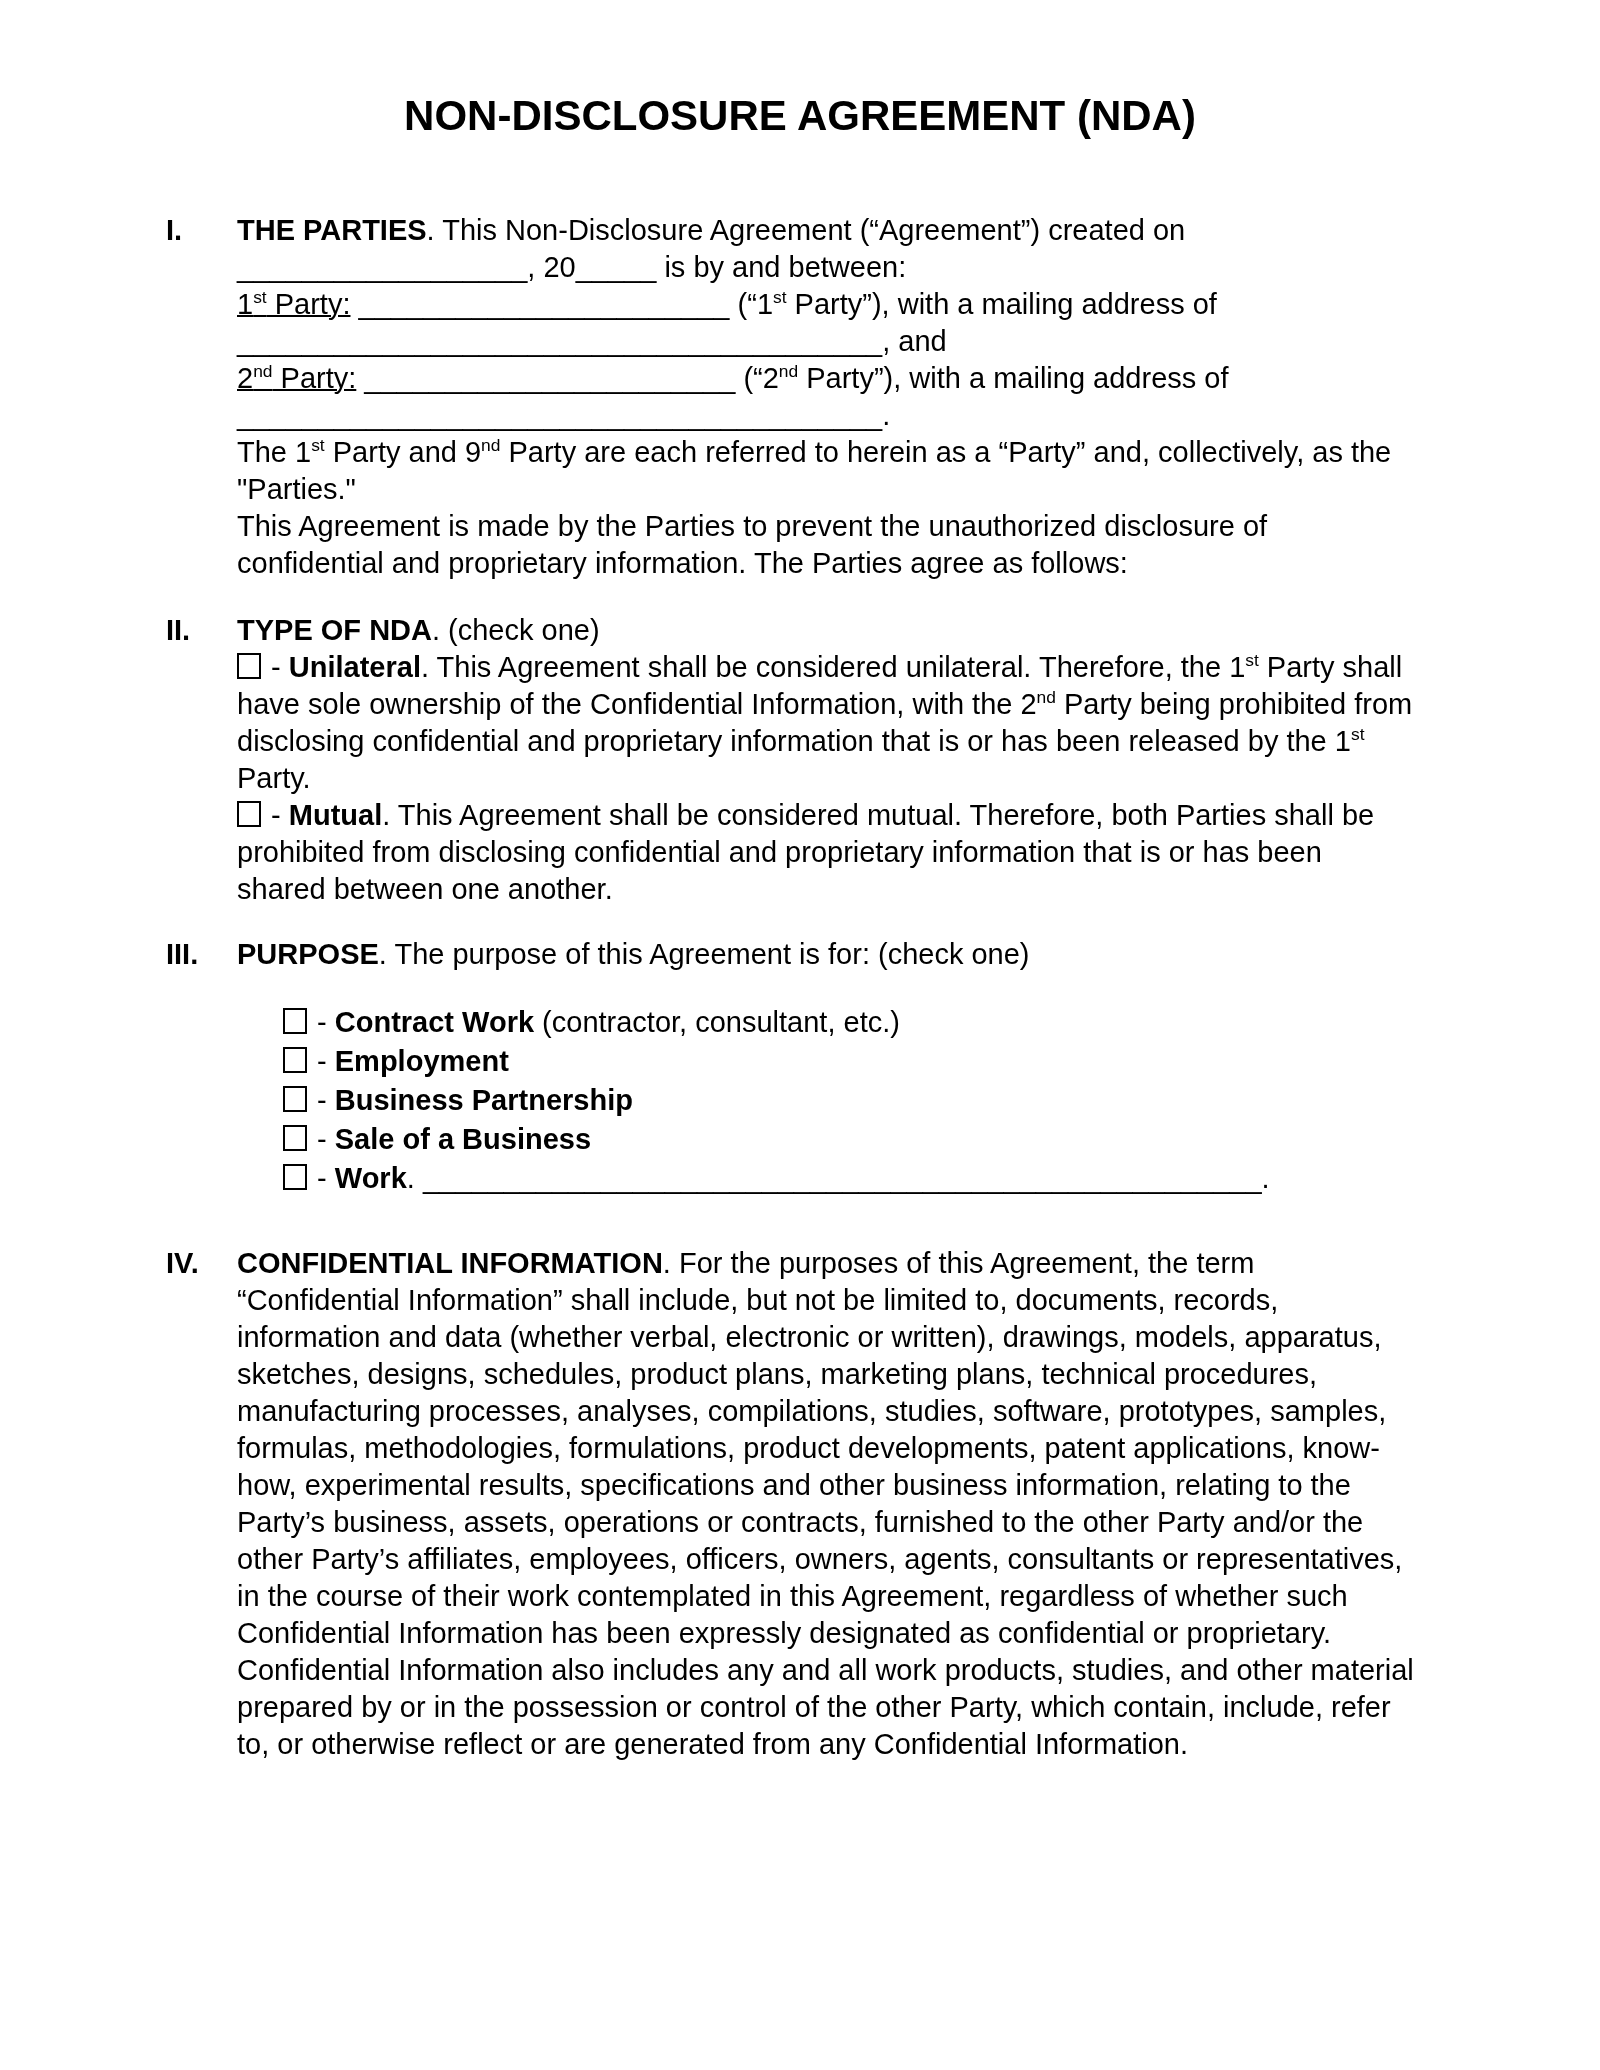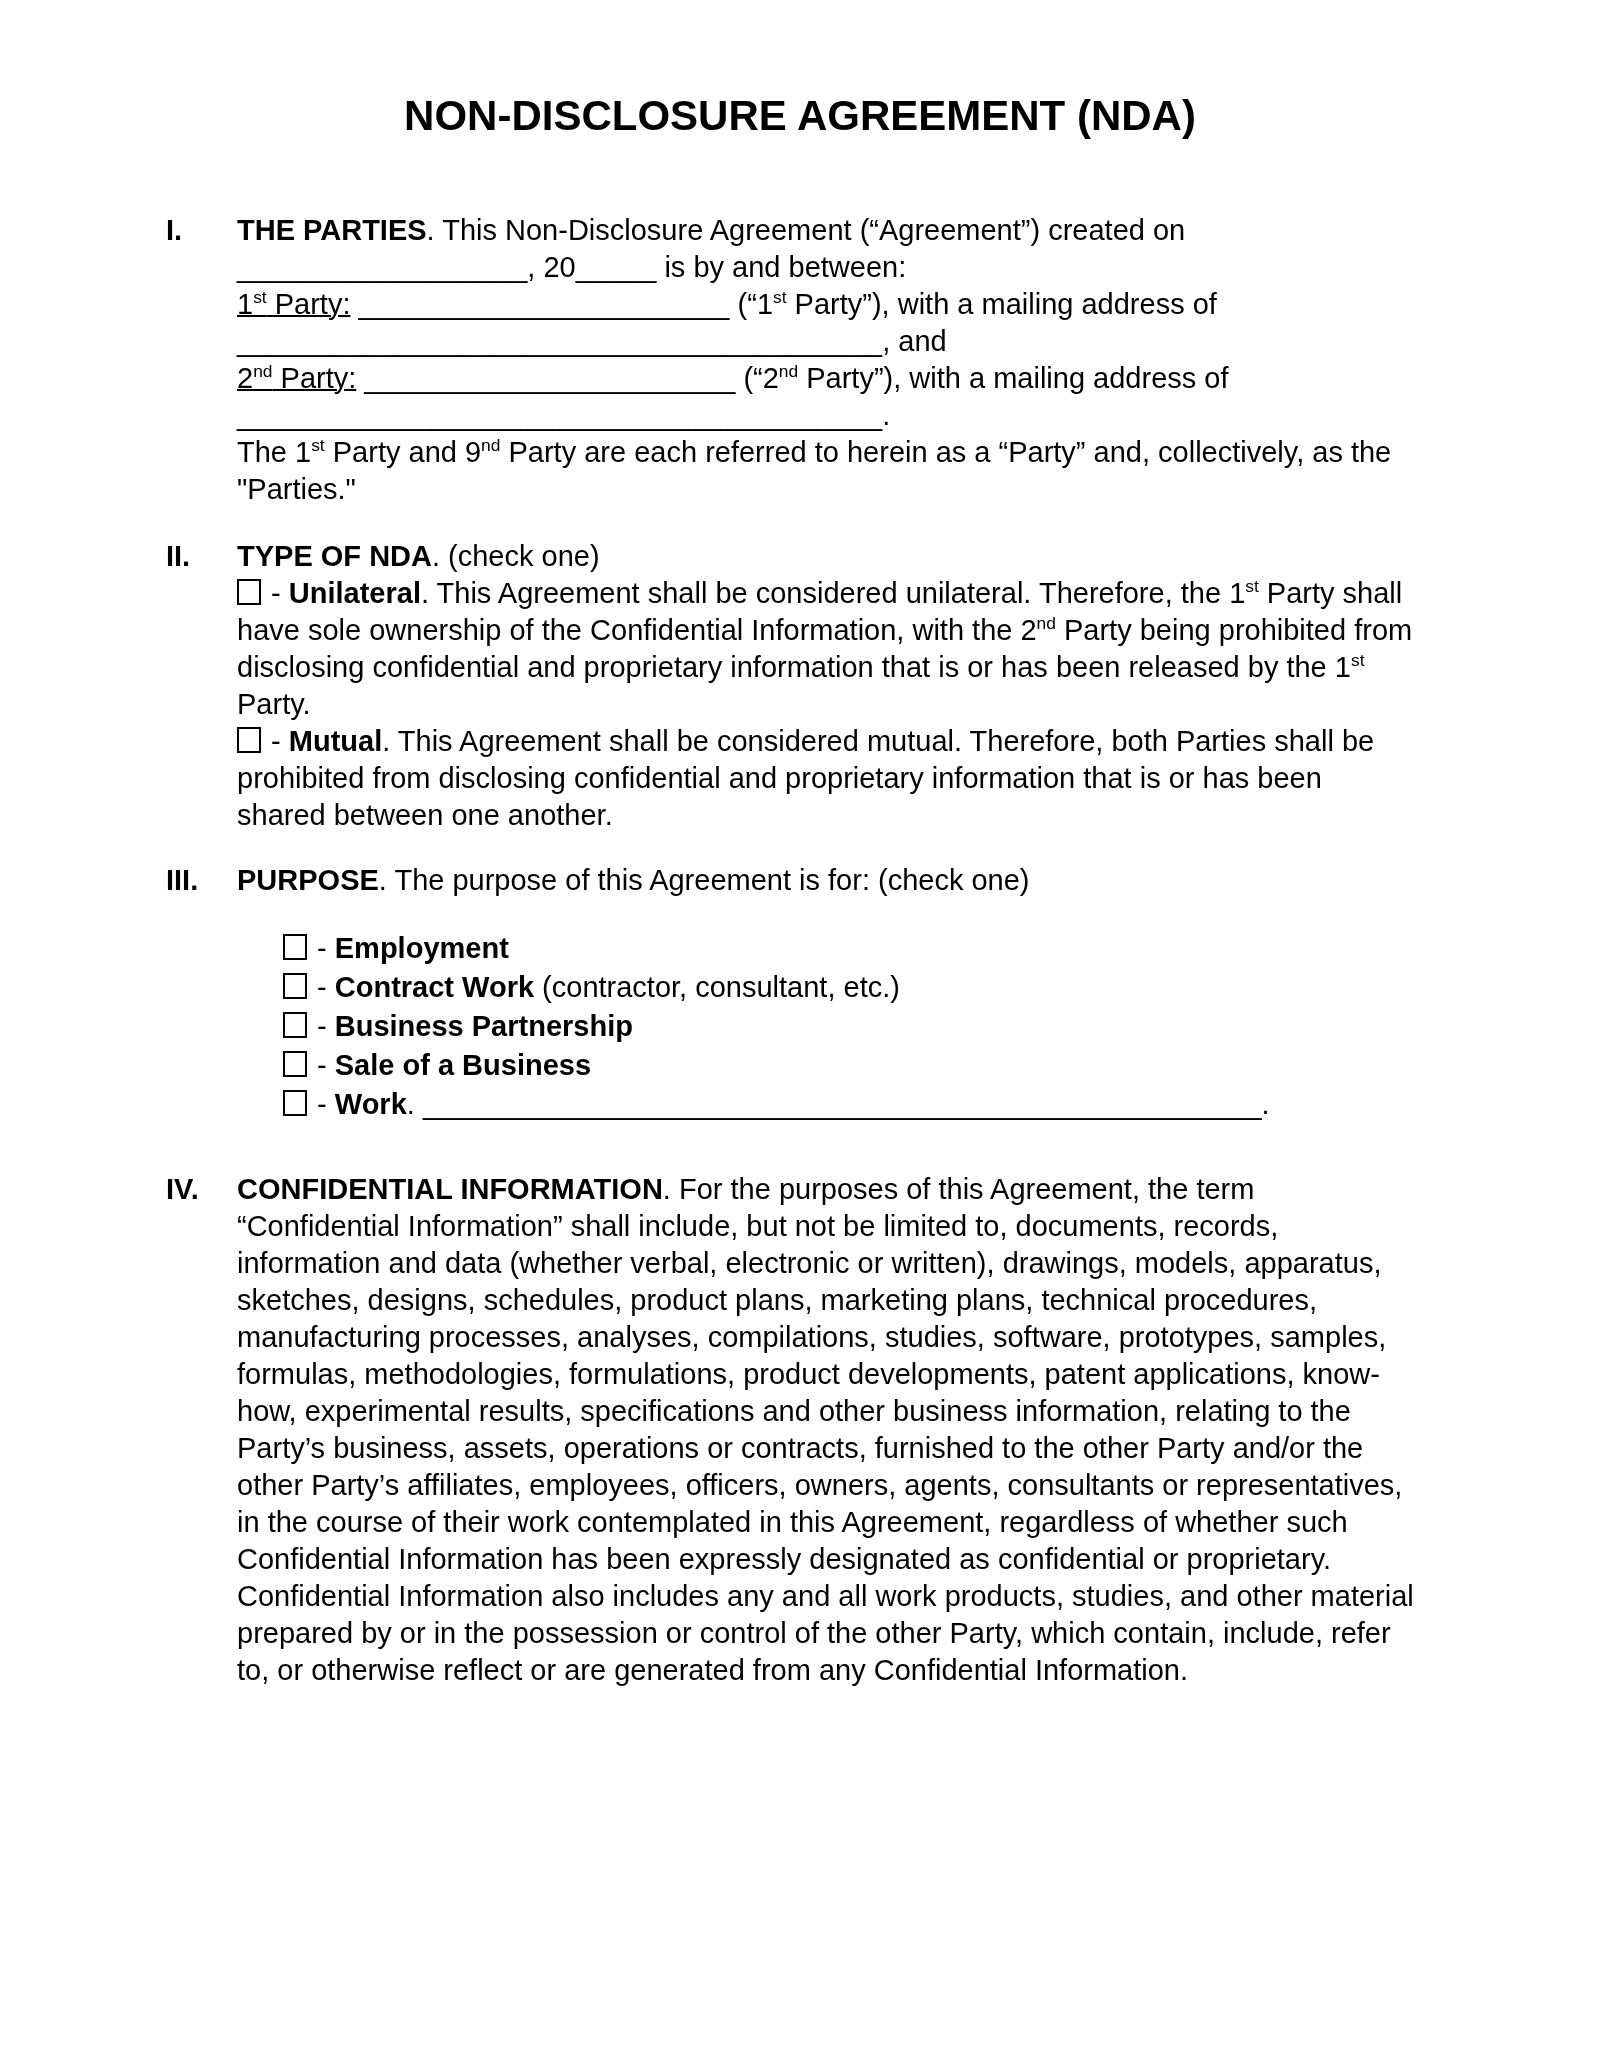--- a/index.html
+++ b/index.html
@@ -59,39 +59,40 @@
 
   <div class="content">
 
     <div class="sec">
       <div class="num">I.</div>
       <div class="secbody">
         <p class="para"><span class="b">THE PARTIES</span><span>. This Non-Disclosure Agreement (“Agreement”) created on </span><span>__________________</span><span>, 20</span><span>_____</span><span> is by and between:</span></p>
         <p class="para indent1 mt26"><span class="u"><span>1</span><sup>st</sup><span> Party:</span></span><span> </span><span>_______________________</span><span> (“1</span><sup>st</sup><span> Party”), with a mailing address of </span><span>________________________________________</span><span>, and</span></p>
         <p class="para indent1 mt28"><span class="u"><span>2</span><sup>nd</sup><span> Party:</span></span><span> </span><span>_______________________</span><span> (“2</span><sup>nd</sup><span> Party”), with a mailing address of </span><span>________________________________________</span><span>.</span></p>
         <p class="para outdent mt22"><span>The 1</span><sup>st</sup><span> Party and 9</span><sup>nd</sup><span> Party are each referred to herein as a “Party” and, collectively, as the "Parties."</span></p>
+        <p class="para outdent mt24"><span>This Agreement is made by the Parties to prevent the unauthorized disclosure of confidential and proprietary information. The Parties agree as follows:</span></p>
       </div>
     </div>
 
     <div class="sec mt30">
       <div class="num">II.</div>
       <div class="secbody">
         <p class="para"><span class="b">TYPE OF NDA</span><span>. (check one)</span></p>
         <p class="para indent1 mt28"><span class="cb"></span><span> - </span><span class="b">Unilateral</span><span>. This Agreement shall be considered unilateral. Therefore, the 1</span><sup>st</sup><span> Party shall have sole ownership of the Confidential Information, with the 2</span><sup>nd</sup><span> Party being prohibited from disclosing confidential and proprietary information that is or has been released by the 1</span><sup>st</sup><span> Party.</span></p>
         <p class="para indent1 mt26"><span class="cb"></span><span> - </span><span class="b">Mutual</span><span>. This Agreement shall be considered mutual. Therefore, both Parties shall be prohibited from disclosing confidential and proprietary information that is or has been shared between one another.</span></p>
       </div>
     </div>
 
     <div class="sec mt28">
       <div class="num">III.</div>
       <div class="secbody">
         <p class="para"><span class="b">PURPOSE</span><span>. The purpose of this Agreement is for: (check one)</span></p>
         <div class="opts indent1 mt30">
+          <p class="para"><span class="cb"></span><span> - </span><span class="b">Contract Work</span><span> (contractor, consultant, etc.)</span></p>
           <p class="para"><span class="cb"></span><span> - </span><span class="b">Employment</span></p>
-          <p class="para"><span class="cb"></span><span> - </span><span class="b">Contract Work</span><span> (contractor, consultant, etc.)</span></p>
           <p class="para"><span class="cb"></span><span> - </span><span class="b">Business Partnership</span></p>
           <p class="para"><span class="cb"></span><span> - </span><span class="b">Sale of a Business</span></p>
           <p class="para"><span class="cb"></span><span> - </span><span class="b">Work</span><span>. </span><span>____________________________________________________</span><span>.</span></p>
         </div>
       </div>
     </div>
 
     <div class="sec mt33">
       <div class="num">IV.</div>
       <div class="secbody">

